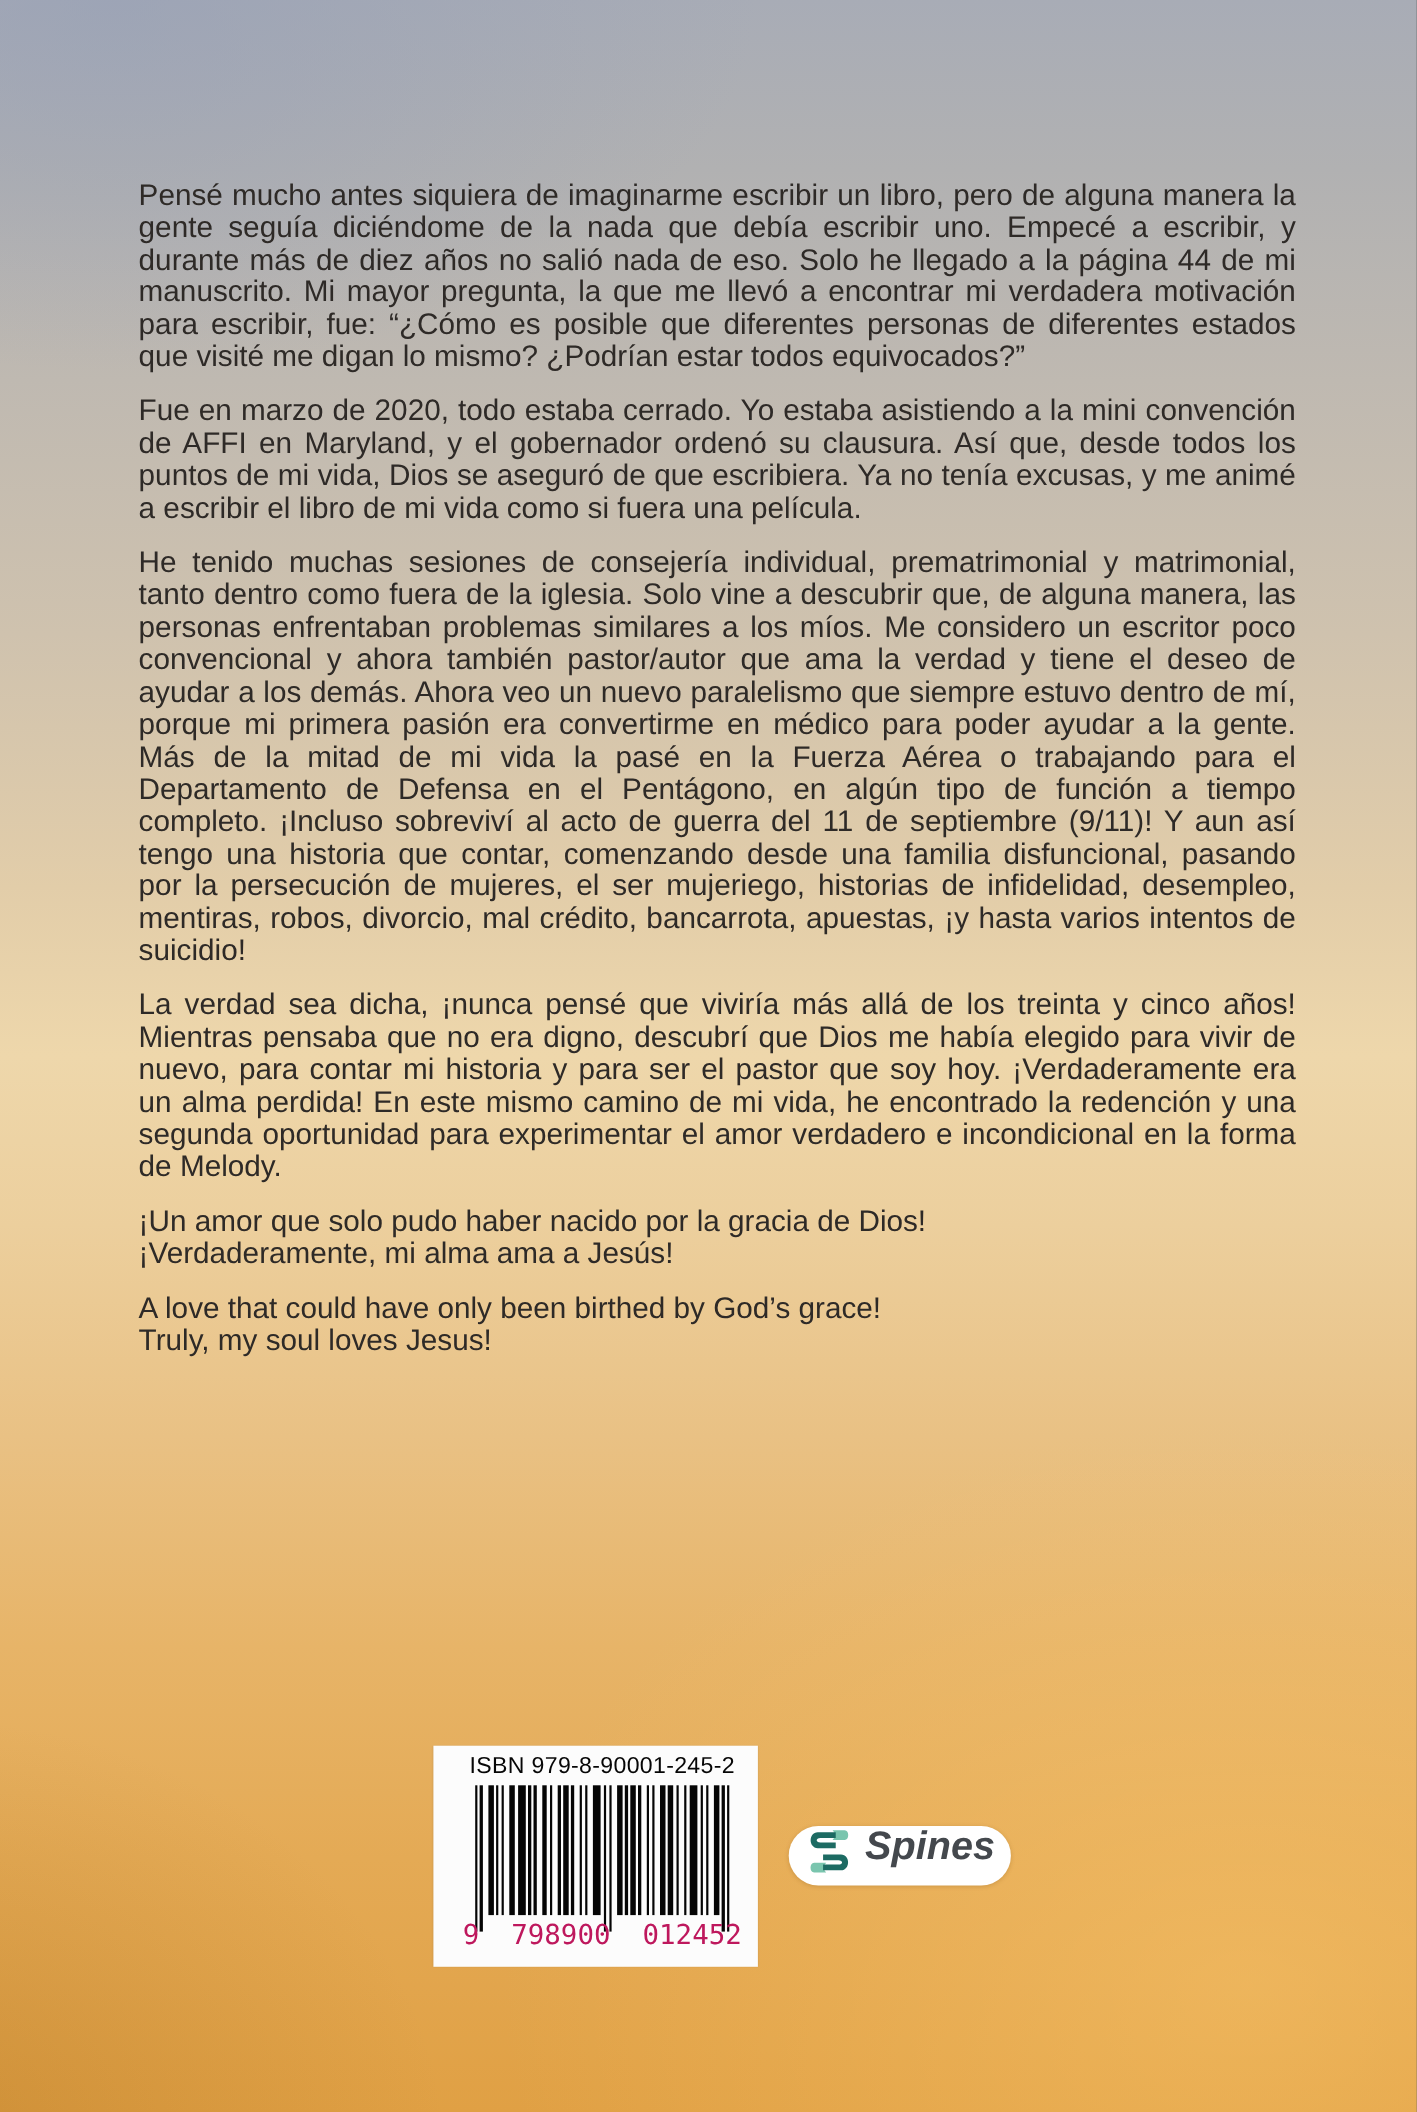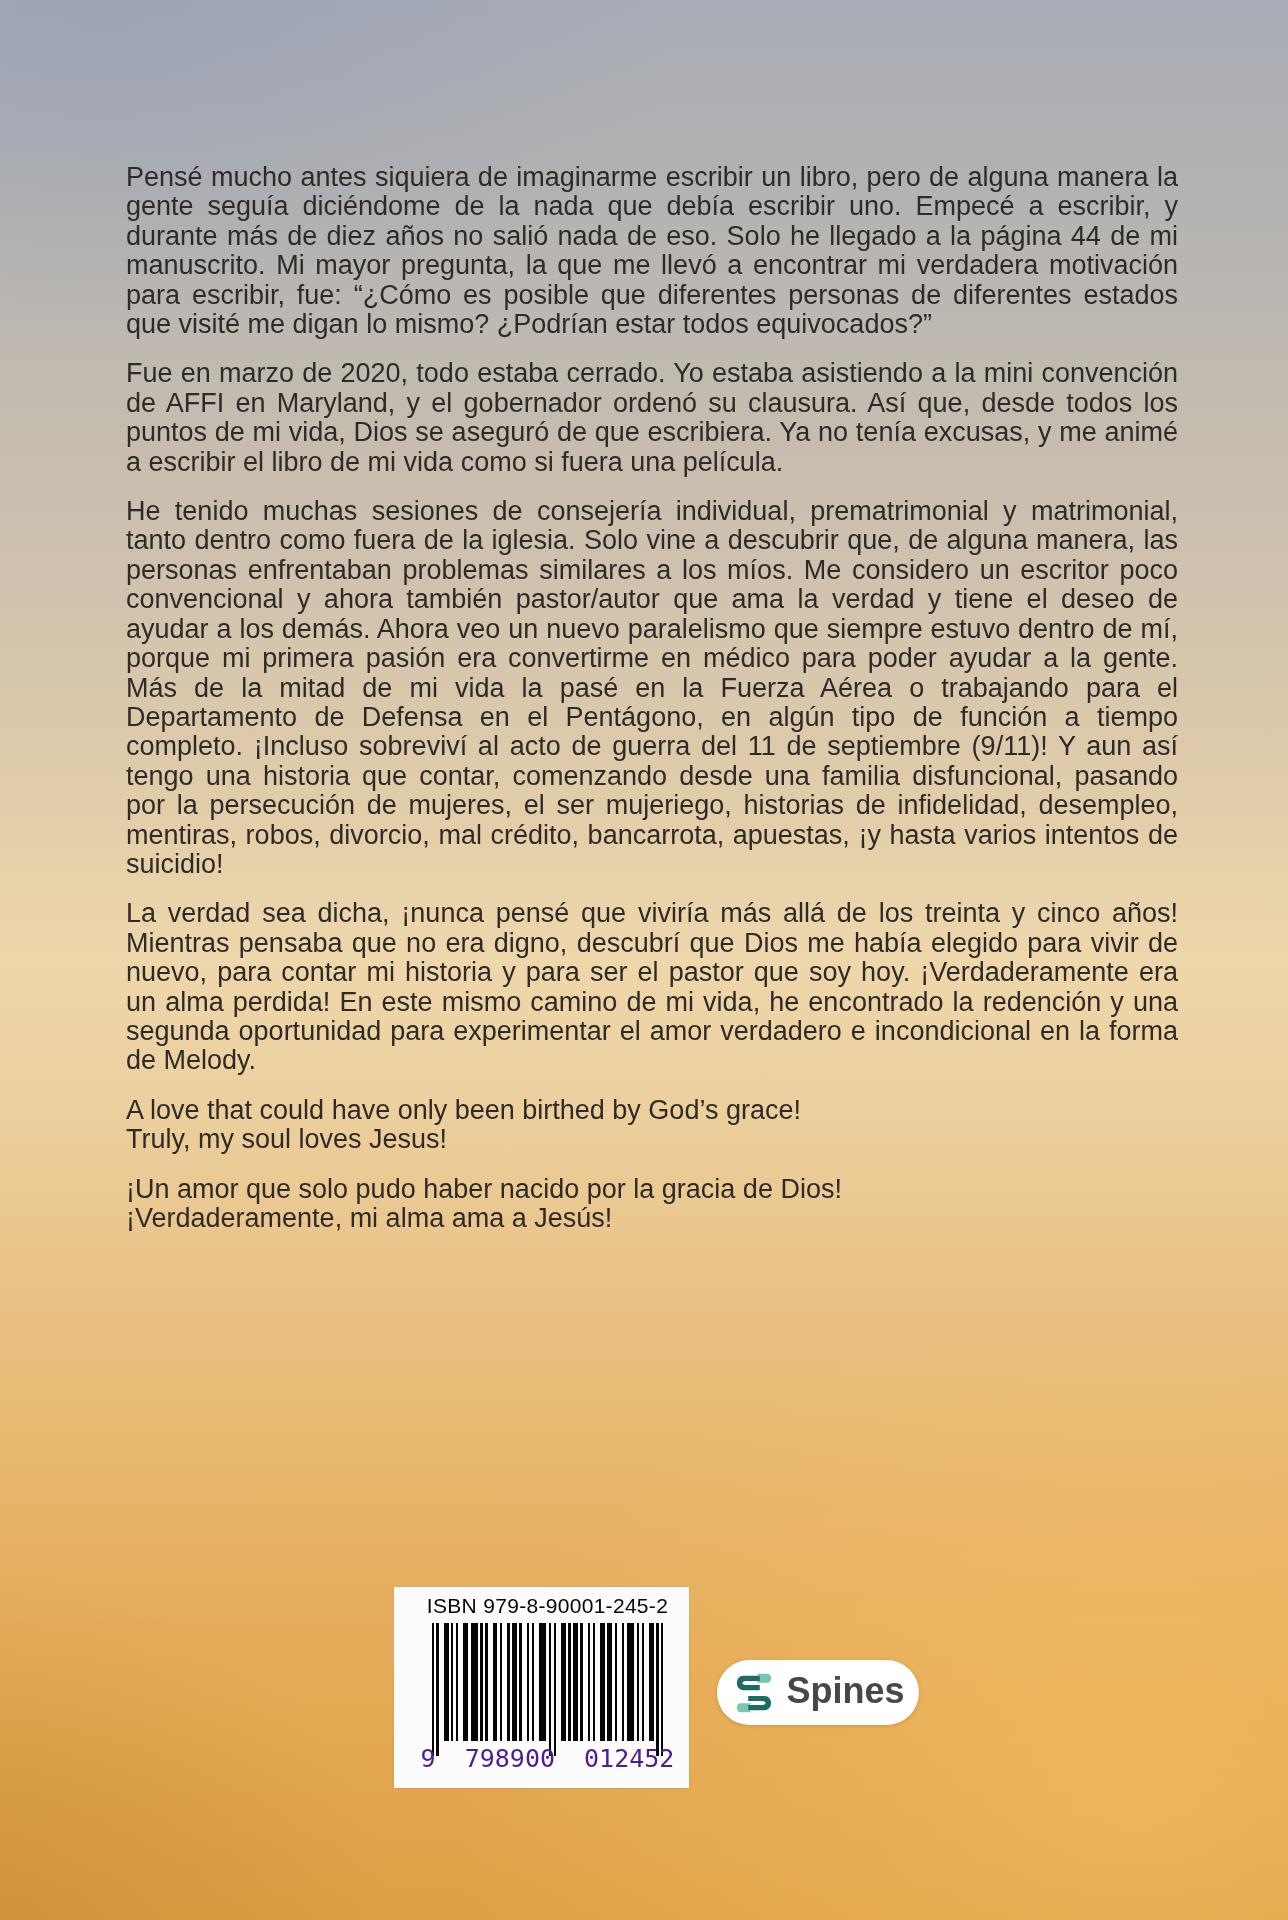--- a/index.html
+++ b/index.html
@@ -60,34 +60,35 @@
     height:133px;
     margin-top:5px;
   }
   .bars i{display:block;flex:none;background:#050505;}
   .barcode-digits{
     position:relative;
     margin-top:-12px;
     text-align:center;
     font-family:"DejaVu Sans Mono",monospace;
     font-size:25px;
-    color:#4c1d95;
+    color:#be185d;
     word-spacing:14px;
     white-space:nowrap;
   }
   
   .logo-pill{
     position:absolute;
     left:717px;top:1660px;
-    width:202px;height:65px;
+    width:202px;height:54px;
     background:#ffffff;
     border-radius:33px;
-    display:flex;align-items:center;justify-content:center;
+    display:flex;align-items:flex-start;justify-content:center;
     gap:9px;
     box-shadow:0 1px 4px rgba(120,70,10,0.25);
+    font-style:italic;
   }
   .logo-icon{width:46px;height:46px;flex:none;}
   .logo-text{
     font-size:36px;
     font-weight:700;
     color:#44484d;
     letter-spacing:0px;
     line-height:1;
     padding-bottom:3px;
   }
@@ -96,26 +97,26 @@
 <body>
 
 <div class="cover">
 
   <div class="text-block">
     <p>Pensé mucho antes siquiera de imaginarme escribir un libro, pero de alguna manera la gente seguía diciéndome de la nada que debía escribir uno. Empecé a escribir, y durante más de diez años no salió nada de eso. Solo he llegado a la página 44 de mi manuscrito. Mi mayor pregunta, la que me llevó a encontrar mi verdadera motivación para escribir, fue: “¿Cómo es posible que diferentes personas de diferentes estados que visité me digan lo mismo? ¿Podrían estar todos equivocados?”</p>
     <p>Fue en marzo de 2020, todo estaba cerrado. Yo estaba asistiendo a la mini convención de AFFI en Maryland, y el gobernador ordenó su clausura. Así que, desde todos los puntos de mi vida, Dios se aseguró de que escribiera. Ya no tenía excusas, y me animé a escribir el libro de mi vida como si fuera una película.</p>
     <p>He tenido muchas sesiones de consejería individual, prematrimonial y matrimonial, tanto dentro como fuera de la iglesia. Solo vine a descubrir que, de alguna manera, las personas enfrentaban problemas similares a los míos. Me considero un escritor poco convencional y ahora también pastor/autor que ama la verdad y tiene el deseo de ayudar a los demás. Ahora veo un nuevo paralelismo que siempre estuvo dentro de mí, porque mi primera pasión era convertirme en médico para poder ayudar a la gente. Más de la mitad de mi vida la pasé en la Fuerza Aérea o trabajando para el Departamento de Defensa en el Pentágono, en algún tipo de función a tiempo completo. ¡Incluso sobreviví al acto de guerra del 11 de septiembre (9/11)! Y aun así tengo una historia que contar, comenzando desde una familia disfuncional, pasando por la persecución de mujeres, el ser mujeriego, historias de infidelidad, desempleo, mentiras, robos, divorcio, mal crédito, bancarrota, apuestas, ¡y hasta varios intentos de suicidio!</p>
     <p>La verdad sea dicha, ¡nunca pensé que viviría más allá de los treinta y cinco años! Mientras pensaba que no era digno, descubrí que Dios me había elegido para vivir de nuevo, para contar mi historia y para ser el pastor que soy hoy. ¡Verdaderamente era un alma perdida! En este mismo camino de mi vida, he encontrado la redención y una segunda oportunidad para experimentar el amor verdadero e incondicional en la forma de Melody.</p>
     <p class="short">
+      <span class="line">¡Un amor que solo pudo haber nacido por la gracia de Dios!</span>
+      <span class="line">¡Verdaderamente, mi alma ama a Jesús!</span>
+    </p>
+    <p class="short">
       <span class="line">A love that could have only been birthed by God’s grace!</span>
       <span class="line">Truly, my soul loves Jesus!</span>
-    </p>
-    <p class="short">
-      <span class="line">¡Un amor que solo pudo haber nacido por la gracia de Dios!</span>
-      <span class="line">¡Verdaderamente, mi alma ama a Jesús!</span>
     </p>
   </div>
 
   <div class="barcode-box">
     <div class="isbn-label">ISBN 979-8-90001-245-2</div>
     <div class="bars">
         <i style="width:2.45px;height:133px;margin-right:2.45px"></i>
         <i style="width:2.45px;height:133px;margin-right:4.90px"></i>
         <i style="width:4.90px;height:118px;margin-right:2.45px"></i>
         <i style="width:2.45px;height:118px;margin-right:2.45px"></i>

